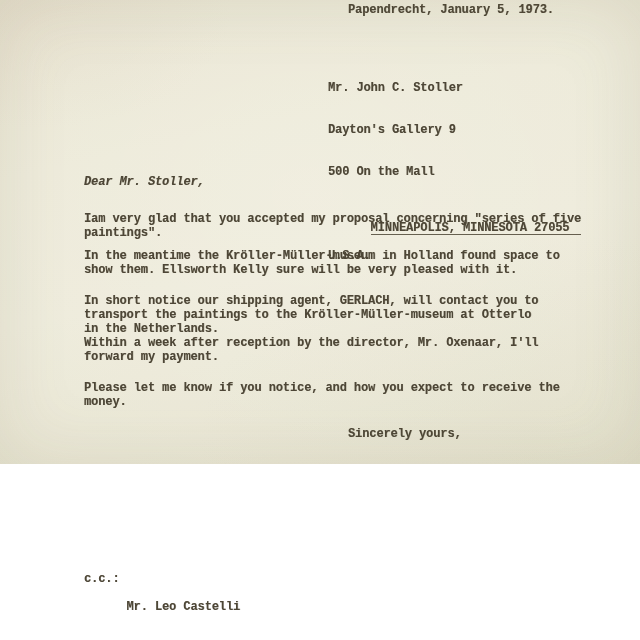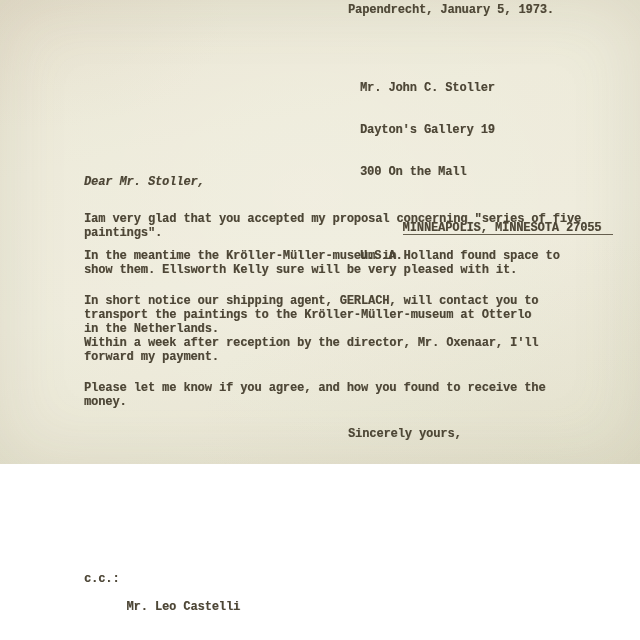--- a/index.html
+++ b/index.html
@@ -34,21 +34,21 @@
     inset: 0;
     pointer-events: none;
     box-shadow: inset 0 0 70px rgba(120,110,80,0.14);
   }
   .blk {
     position: absolute;
     white-space: pre-wrap;
     text-shadow: 0.4px 0.4px 0.6px rgba(77,70,54,0.45);
   }
   .dateline   { left: 348px; top: 3px;   }
-  .recipient  { left: 360px; top: 53px;  }
+  .recipient  { left: 328px; top: 53px;  }
   .salutation { left: 84px;  top: 175px; font-style: italic; }
   .para-1     { left: 84px;  top: 212px; }
   .para-2     { left: 84px;  top: 249px; }
   .para-3     { left: 84px;  top: 294px; }
   .para-4     { left: 84px;  top: 336px; }
   .para-5     { left: 84px;  top: 381px; }
   .closing    { left: 348px; top: 427px; }
   .cc-block   { left: 84px;  top: 572px; display: flex; }
   .addr-line { height: 14px; }
   .addr-underlined span {
@@ -63,22 +63,22 @@
 </style>
 </head>
 <body>
 
 <div class="page">
 
   <div class="blk dateline">Papendrecht, January 5, 1973.</div>
 
   <div class="blk recipient">
     <div class="addr-line">Mr. John C. Stoller</div>
-    <div class="addr-line">Dayton's Gallery 19</div>
-    <div class="addr-line">300 On the Mall</div>
+    <div class="addr-line">Dayton's Gallery 9</div>
+    <div class="addr-line">500 On the Mall</div>
     <div class="addr-line addr-underlined">
       <span>MINNEAPOLIS, MINNESOTA 27055</span>
     </div>
     <div class="addr-line">U.S.A.</div>
   </div>
 
   <div class="blk salutation">Dear Mr. Stoller,</div>
 
   <div class="blk para-1">Iam very glad that you accepted my proposal concerning "series of five
 paintings".</div>
@@ -86,21 +86,21 @@
   <div class="blk para-2">In the meantime the Kröller-Müller-museum in Holland found space to
 show them. Ellsworth Kelly sure will be very pleased with it.</div>
 
   <div class="blk para-3">In short notice our shipping agent, GERLACH, will contact you to
 transport the paintings to the Kröller-Müller-museum at Otterlo
 in the Netherlands.</div>
 
   <div class="blk para-4">Within a week after reception by the director, Mr. Oxenaar, I'll
 forward my payment.</div>
 
-  <div class="blk para-5">Please let me know if you agree, and how you found to receive the
+  <div class="blk para-5">Please let me know if you notice, and how you expect to receive the
 money.</div>
 
   <div class="blk closing">Sincerely yours,</div>
 
   <div class="blk cc-block">
     <span class="cc-label">c.c.:</span>
     <div class="cc-names">
       <div class="cc-name">Mr. Leo Castelli</div>
       
       

